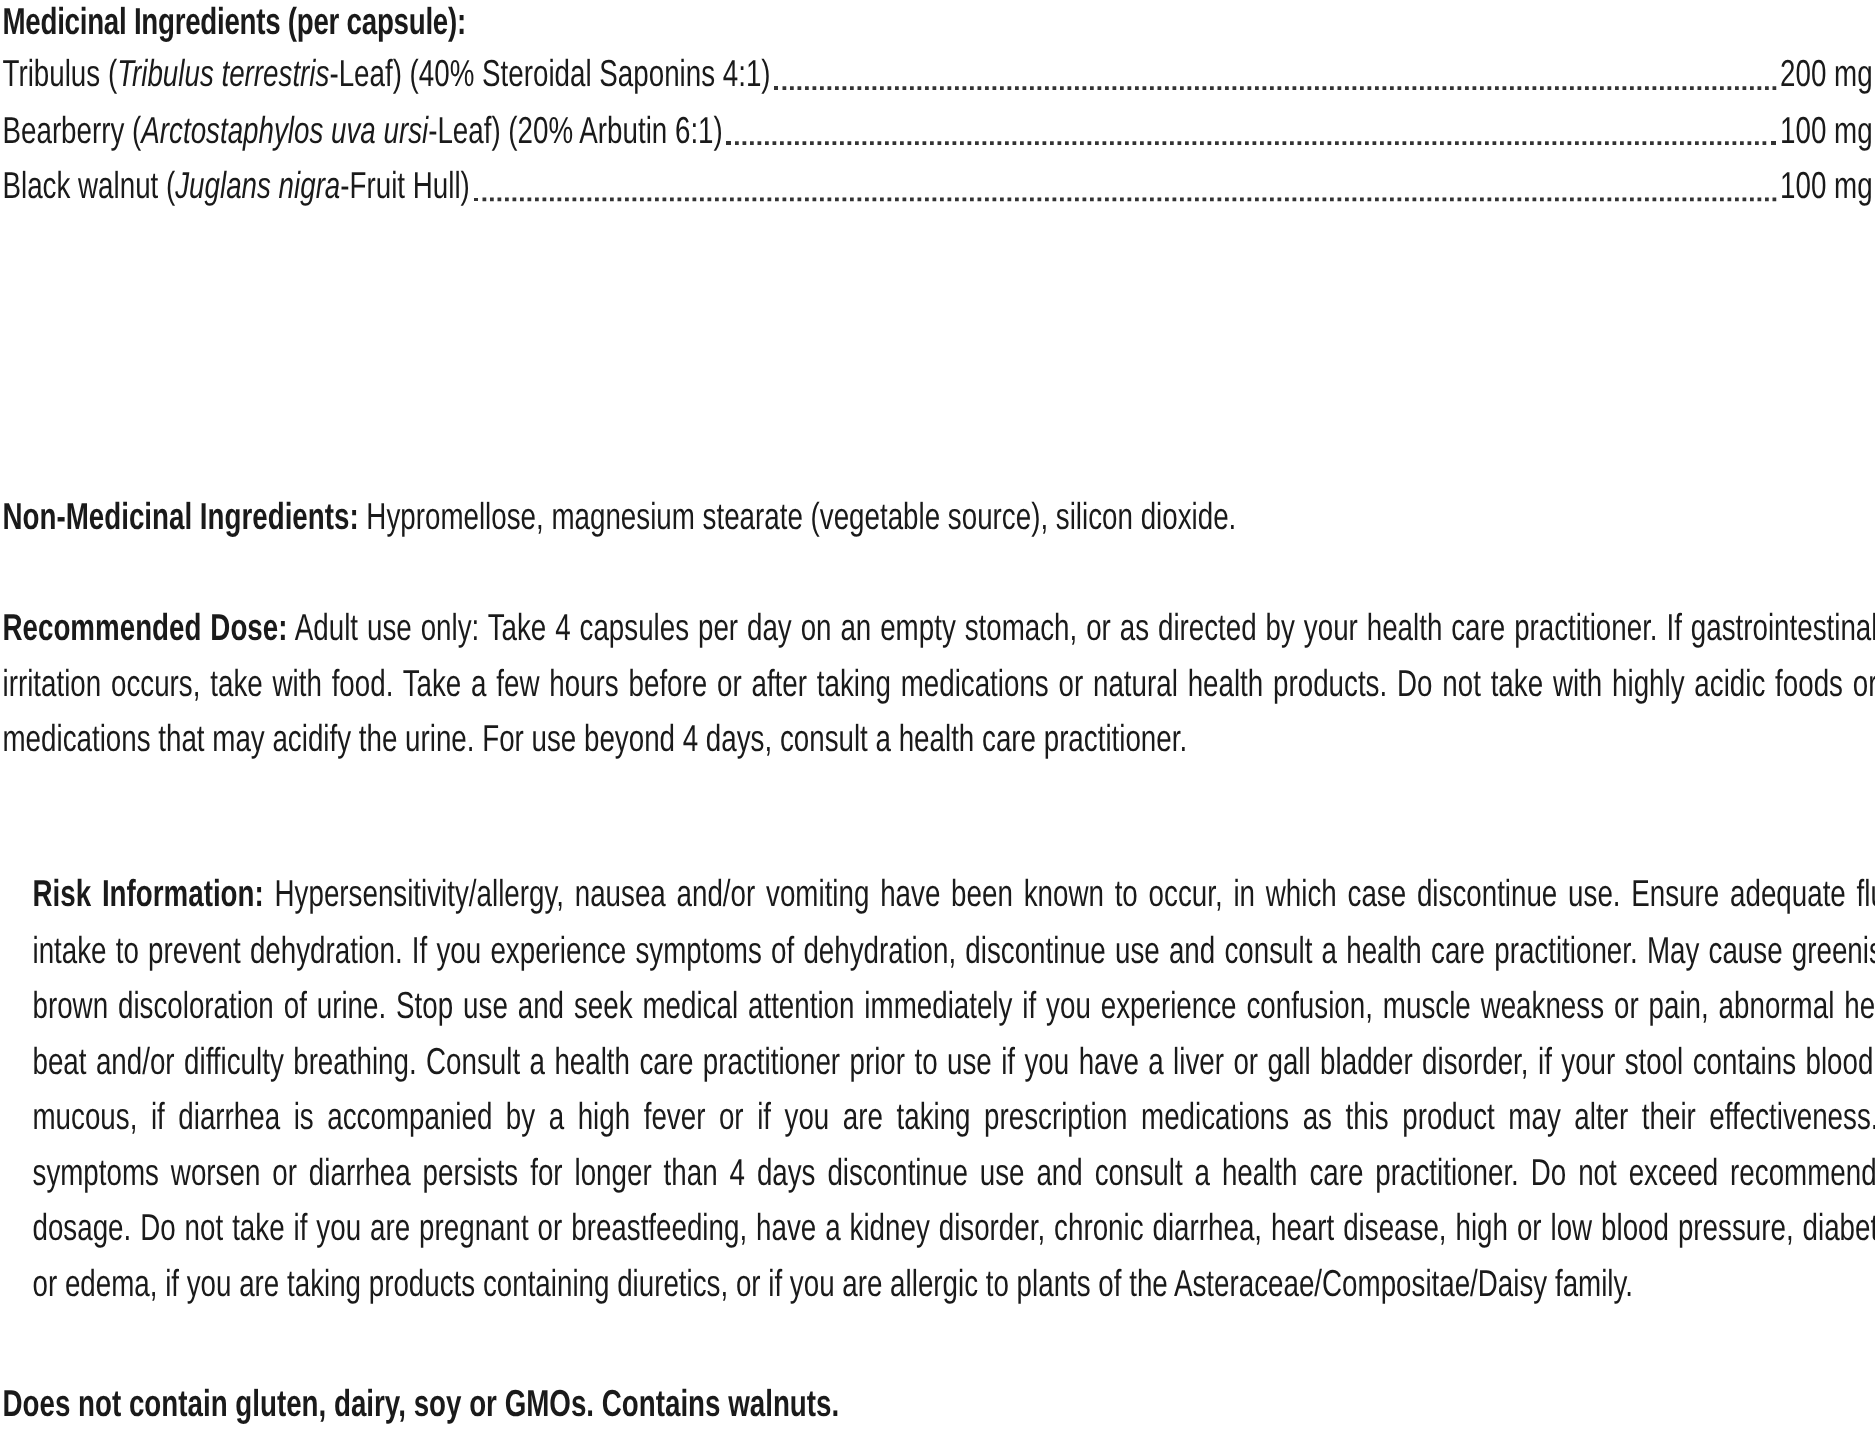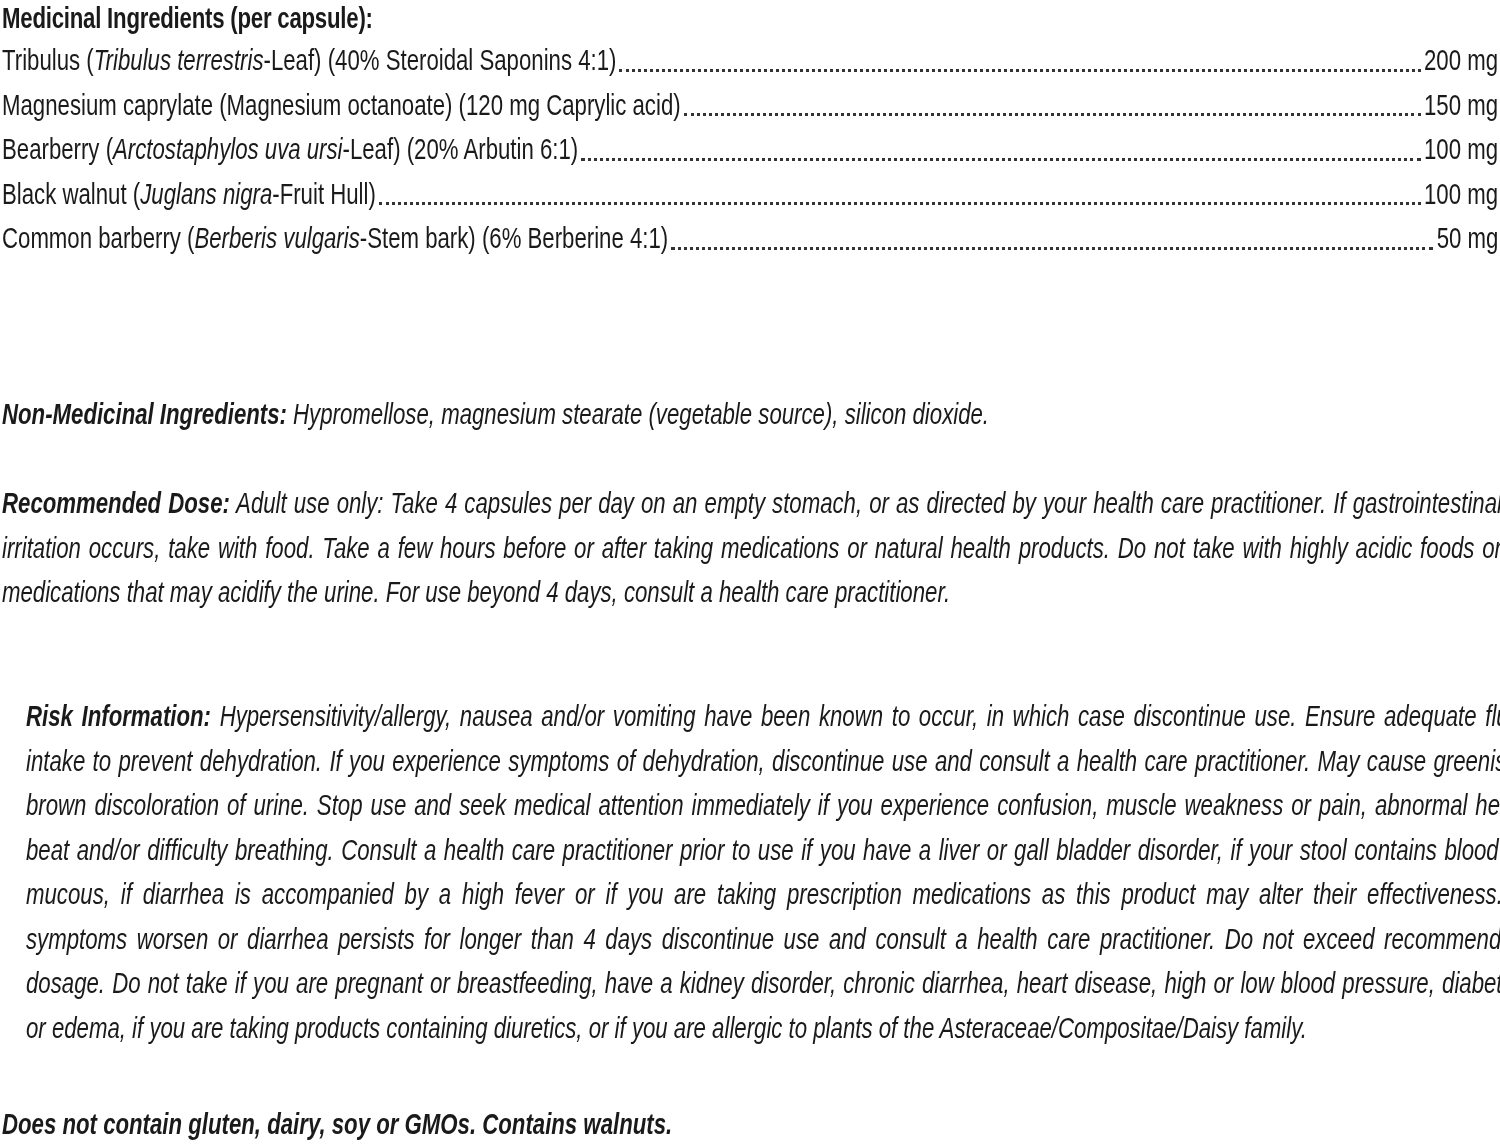--- a/index.html
+++ b/index.html
@@ -69,21 +69,20 @@
     .amount {
       flex: 0 0 auto;
       display: inline-block;
       transform: scaleX(0.74);
       transform-origin: 100% 50%;
     }
     .para {
       position: absolute;
       left: 2px;
       width: 1496px;
-      font-style: italic;
     }
     .para .cond b { font-weight: bold; }
     .justify .cond { text-align: justify; text-align-last: left; }
     .p-nonmed { top: 392px; }
     .p-dose { top: 481px; }
     .p-risk { top: 694px; margin-left: 24px; }
     .p-free { top: 1102px; }
     .p-free .cond { font-weight: bold; }
   </style>
 </head>
@@ -96,38 +95,28 @@
   </div>
 
   <div class="ingredients">
 
     <div class="ing-row">
       <span class="name" style="width: 830px; margin-right: -215.534px;"><span>Tribulus (</span><i>Tribulus terrestris</i><span>-Leaf) (40% Steroidal Saponins 4:1)</span></span>
       <span class="leader"></span>
       <span class="amount" style="margin-left: -25.9421px;">200 mg</span>
     </div>
     <div class="ing-row">
-      <span class="name" style="width: 917px; margin-right: -238.362px;"><span>Magnesium caprylate (Magnesium octanoate) (120 mg Caprylic acid)</span><i></i><span></span></span>
-      <span class="leader"></span>
-      <span class="amount" style="margin-left: -25.9421px;">150 mg</span>
-    </div>
-    <div class="ing-row">
       <span class="name" style="width: 779px; margin-right: -202.76px;"><span>Bearberry (</span><i>Arctostaphylos uva ursi</i><span>-Leaf) (20% Arbutin 6:1)</span></span>
       <span class="leader"></span>
       <span class="amount" style="margin-left: -25.9421px;">100 mg</span>
     </div>
     <div class="ing-row">
       <span class="name" style="width: 505px; margin-right: -131.15px;"><span>Black walnut (</span><i>Juglans nigra</i><span>-Fruit Hull)</span></span>
       <span class="leader"></span>
       <span class="amount" style="margin-left: -25.9421px;">100 mg</span>
-    </div>
-    <div class="ing-row">
-      <span class="name" style="width: 900px; margin-right: -233.757px;"><span>Common barberry (</span><i>Berberis vulgaris</i><span>-Stem bark) (6% Berberine 4:1)</span></span>
-      <span class="leader"></span>
-      <span class="amount" style="margin-left: -21.2909px;">50 mg</span>
     </div>
   </div>
 
   <div class="para p-nonmed">
     <span class="cond"><b>Non-Medicinal Ingredients:</b><span> Hypromellose, magnesium stearate (vegetable source), silicon dioxide.</span></span>
   </div>
 
   <div class="para p-dose justify">
     <span class="cond"><b>Recommended Dose:</b><span> Adult use only: Take 4 capsules per day on an empty stomach, or as directed by your health care practitioner. If gastrointestinal irritation occurs, take with food. Take a few hours before or after taking medications or natural health products. Do not take with highly acidic foods or medications that may acidify the urine. For use beyond 4 days, consult a health care practitioner.</span></span>
   </div>

